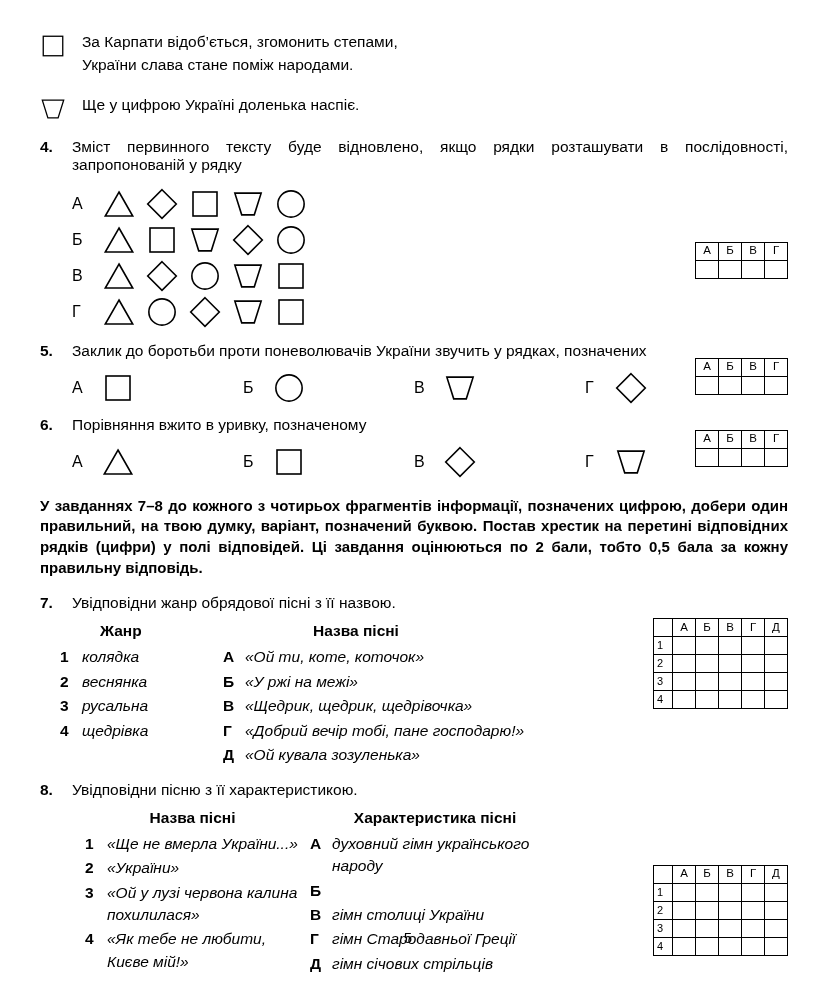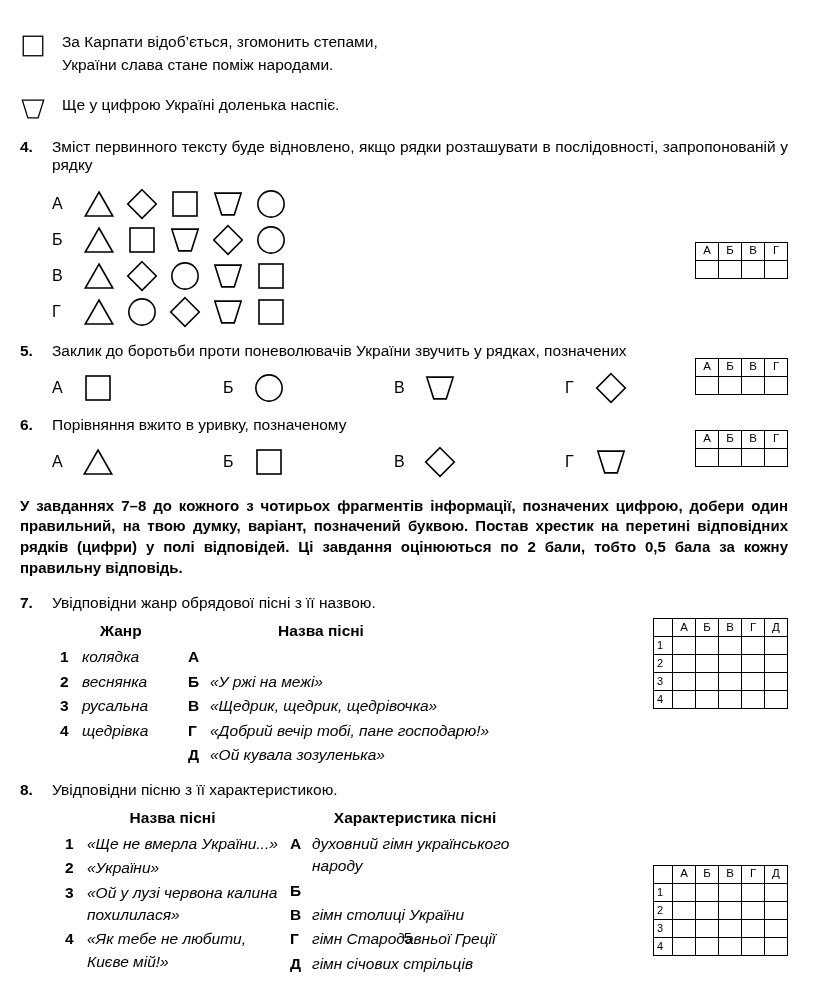--- a/index.html
+++ b/index.html
@@ -1,19 +1,19 @@
 <!DOCTYPE html>
 <html><head>
 <meta charset="utf-8">
 <style>
   html,body{margin:0;padding:0;background:#fff;}
   body{width:816px;height:1000px;overflow:hidden;color:#000;
        font-family:"Liberation Sans",sans-serif;font-size:15.5px;}
   .page{position:relative;box-sizing:border-box;width:816px;height:960px;
-        padding:30px 28px 0 20px;}
+        padding:30px 28px 0 40px;}
 
   
   svg.shape{width:32px;height:32px;flex:none;}
   svg.shape *{fill:none;stroke:#000;stroke-width:1.4;}
   .stanza svg.shape{width:26px;height:26px;margin-top:3px;}
 
   
   .stanza{display:flex;gap:16px;margin-bottom:16px;align-items:flex-start;}
   .stanza-text{line-height:1.5;}
 
@@ -43,21 +43,21 @@
   
   .instructions{font-weight:bold;margin:18px 0 16px;
                 line-height:1.38;text-align:justify;font-size:15px;}
 
   
   .match{display:flex;margin-top:8px;}
   .mhdr{font-weight:bold;margin:2px 0 6px;}
   .mitem{display:flex;line-height:1.45;margin-bottom:2px;}
   .mnum{font-weight:bold;width:22px;flex:none;}
   .mtext{font-style:italic;}
-  #q7-match{margin-left:40px;}
+  #q7-match{margin-left:20px;gap:35px;}
   #q7-match .left{width:128px;flex:none;}
   #q7-match .left .mhdr{margin-left:40px;}
   #q7-match .right{width:370px;}
   #q7-match .right .mhdr{margin-left:90px;}
   #q8-match{margin-left:45px;}
   #q8-match .left{width:215px;flex:none;margin-right:10px;}
   #q8-match .right{width:250px;}
   #q8-match .mhdr{text-align:center;}
 
   .page-number{position:absolute;left:0;right:0;bottom:14px;text-align:center;
@@ -313,20 +313,21 @@
           </div>
           <div class="mitem">
             <span class="mnum">4</span>
             <span class="mtext">щедрівка</span>
           </div>
         </div>
         <div class="mcol right">
           <div class="mhdr">Назва пісні</div>
           <div class="mitem">
             <span class="mnum">А</span>
+            <span class="mtext">«Ой ти, коте, коточок»</span>
           </div>
           <div class="mitem">
             <span class="mnum">Б</span>
             <span class="mtext">«У ржі на межі»</span>
           </div>
           <div class="mitem">
             <span class="mnum">В</span>
             <span class="mtext">«Щедрик, щедрик, щедрівочка»</span>
           </div>
           <div class="mitem">

